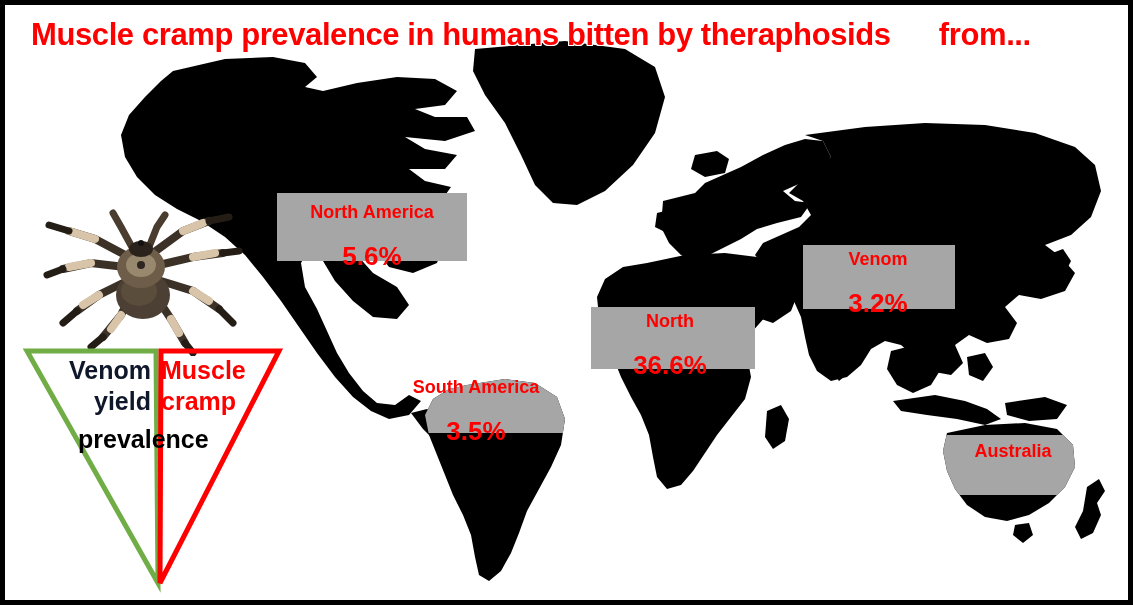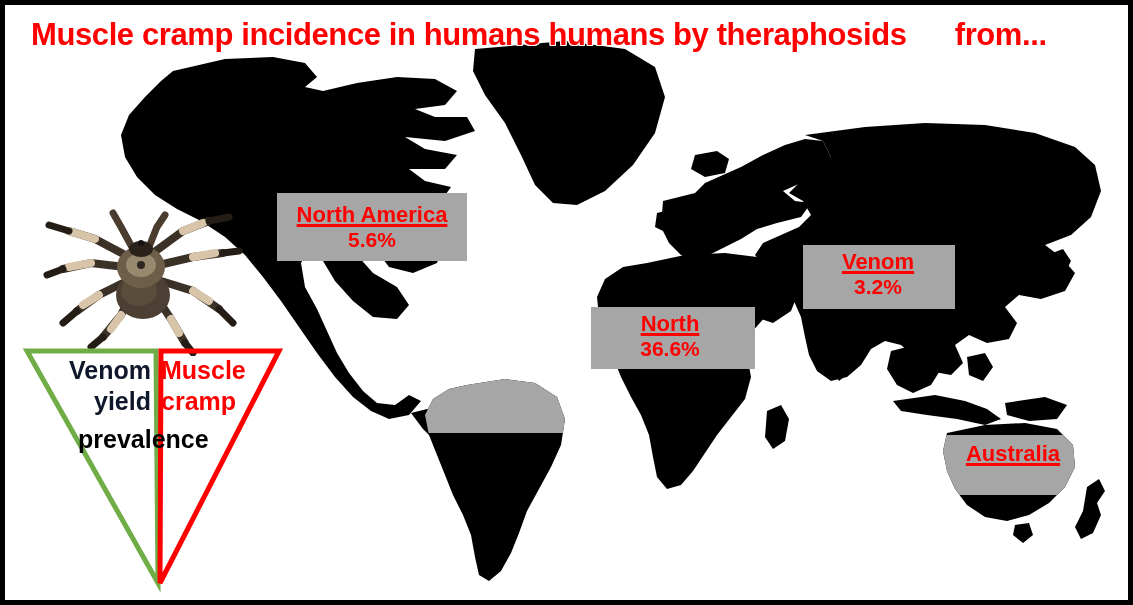--- a/index.html
+++ b/index.html
@@ -57,30 +57,29 @@
     position: absolute;
     z-index: 30;
     color: #FF0000;
     text-align: center;
     font-weight: bold;
     line-height: 1.08;
     pointer-events: auto;
   }
   .region-label .rname {
     display: inline-block;
-    font-size: 22px;
-    text-decoration: underline;
+    font-size: 18px;
     text-decoration-thickness: 2.5px;
     text-underline-offset: 2px;
     white-space: nowrap;
   }
   .region-label .rval {
     display: block;
-    font-size: 21px;
-    margin-top: 2px;
+    font-size: 26px;
+    margin-top: 20px;
     white-space: nowrap;
   }
   
   #label-north-america { left: 282px; top: 198px; width: 170px; }
   #label-south-america { left: 388px; top: 373px; width: 166px; }
   #label-africa        { left: 596px; top: 307px; width: 138px; }
   #label-asia          { left: 808px; top: 245px; width: 130px; }
   #label-australia     { left: 944px; top: 437px; width: 128px; }
 
   
@@ -191,27 +190,31 @@
       </defs>
 
       <rect x="272" y="188" width="190" height="68" fill="#A6A6A6"></rect>
       <rect x="372" y="366" width="198" height="62" fill="#A6A6A6" clip-path="url(#clip-sa)"></rect>
       <rect x="586" y="302" width="164" height="62" fill="#A6A6A6"></rect>
       <rect x="798" y="240" width="152" height="64" fill="#A6A6A6"></rect>
       <rect x="934" y="430" width="154" height="60" fill="#A6A6A6" clip-path="url(#clip-au)"></rect>
     </svg>
   </div>
 
-  <div id="title"><span>Muscle cramp incidence in humans humans by theraphosids </span><span class="ul">from</span><span>...</span></div>
+  <div id="title"><span>Muscle cramp prevalence in humans bitten by theraphosids </span><span class="ul">from</span><span>...</span></div>
 
   <div class="region-label" id="label-north-america">
     <span class="rname">North America</span>
     <span class="rval">5.6%</span>
   </div>
 
+  <div class="region-label" id="label-south-america">
+    <span class="rname">South America</span>
+    <span class="rval">3.5%</span>
+  </div>
 
   <div class="region-label" id="label-africa">
     <span class="rname">North</span>
     <span class="rval">36.6%</span>
   </div>
 
   <div class="region-label" id="label-asia">
     <span class="rname">Venom</span>
     <span class="rval">3.2%</span>
   </div>

